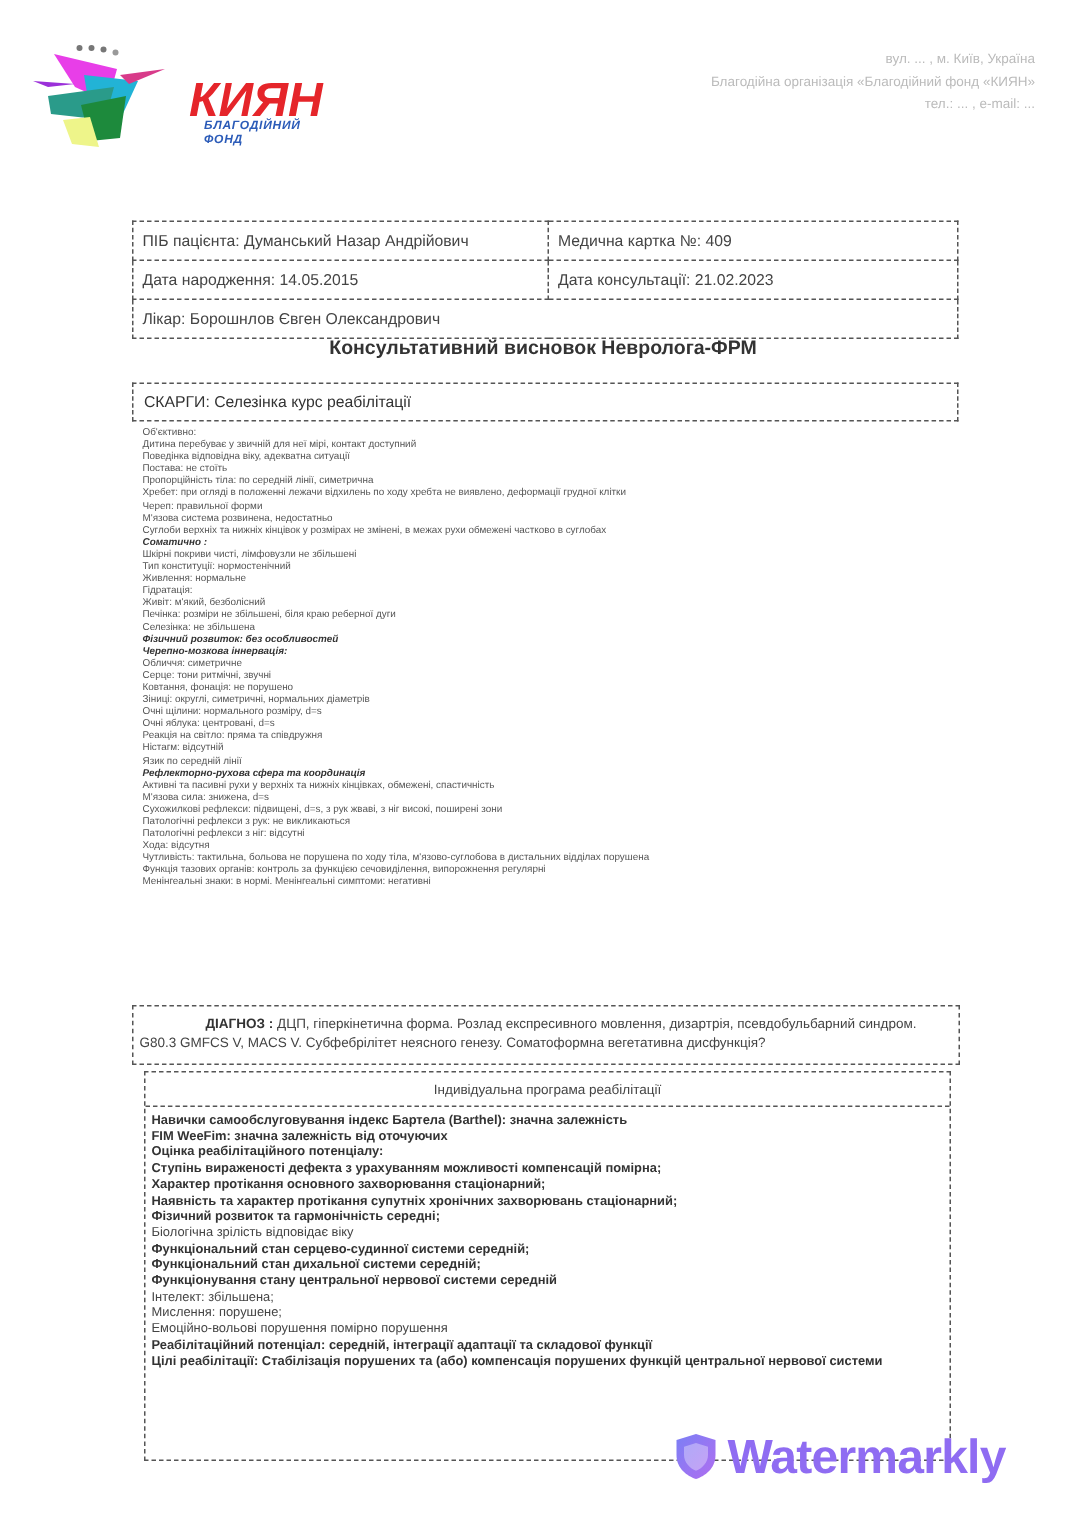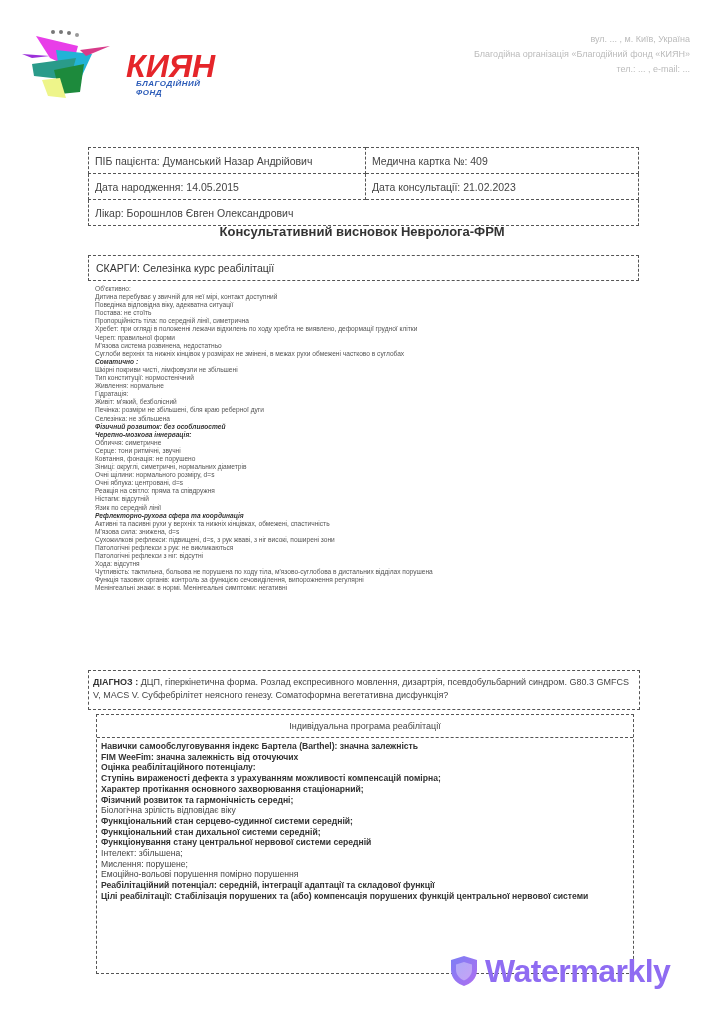--- a/index.html
+++ b/index.html
@@ -19,21 +19,21 @@
   .title { position: absolute; left: 0; width: 724px; top: 224px; text-align: center;
            font-size: 13px; font-weight: bold; color: #333; }
   .complaints { left: 88px; top: 255px; width: 549px; height: 24px; }
   .complaints span { position: absolute; left: 7px; top: 6px; font-size: 10.5px; color: #333; }
   .exam { position: absolute; left: 95px; top: 285px; width: 560px; }
   .exam div { font-size: 6.6px; line-height: 8.1px; color: #555; white-space: nowrap; }
   .exam div.b { font-weight: bold; font-style: italic; color: #333; }
   .diag { left: 88px; top: 670px; width: 550px; height: 38px; }
   .diag p { margin: 0; position: absolute; left: 4px; top: 5px; right: 4px; font-size: 9px;
             line-height: 13px; color: #444; }
-  .diag b { color: #333; }
+  .diag b { color: #333; margin-left: 44px; }
   .prog { left: 96px; top: 714px; width: 536px; height: 258px; }
   .prog-head { position: absolute; left: 0; right: 0; top: 0; height: 22px; border-bottom: 1px dashed #555;
                text-align: center; font-size: 9px; line-height: 22px; color: #444; }
   .prog-list { position: absolute; left: 4px; top: 26px; right: 4px; }
   .prog-list div { font-size: 8.6px; line-height: 10.7px; color: #444; white-space: nowrap; }
   .prog-list div.b { font-weight: bold; color: #333; }
   .wm { position: absolute; left: 449px; top: 951px; height: 40px; display: flex; align-items: center; }
   .wm-text { font-size: 32px; font-weight: bold; color: #8f6cf2; margin-left: 6px; letter-spacing: -0.5px; }
 </style>
 </head>
@@ -131,20 +131,21 @@
 </div>
 
 <div class="box prog">
   <div class="prog-head">Індивідуальна програма реабілітації</div>
   <div class="prog-list" id="prog">
       <div class="b">Навички самообслуговування індекс Бартела (Barthel): значна залежність</div>
       <div class="b">FIM WeeFim: значна залежність від оточуючих</div>
       <div class="b">Оцінка реабілітаційного потенціалу:</div>
       <div class="b">Ступінь вираженості дефекта з урахуванням можливості компенсацій помірна;</div>
       <div class="b">Характер протікання основного захворювання стаціонарний;</div>
+      <div class="b">Наявність та характер протікання супутніх хронічних захворювань стаціонарний;</div>
       <div class="b">Фізичний розвиток та гармонічність середні;</div>
       <div>Біологічна зрілість відповідає віку</div>
       <div class="b">Функціональний стан серцево-судинної системи середній;</div>
       <div class="b">Функціональний стан дихальної системи середній;</div>
       <div class="b">Функціонування стану центральної нервової системи середній</div>
       <div>Інтелект: збільшена;</div>
       <div>Мислення: порушене;</div>
       <div>Емоційно-вольові порушення помірно порушення</div>
       <div class="b">Реабілітаційний потенціал: середній, інтеграції адаптації та складової функції</div>
       <div class="b">Цілі реабілітації: Стабілізація порушених та (або) компенсація порушених функцій центральної нервової системи</div>

